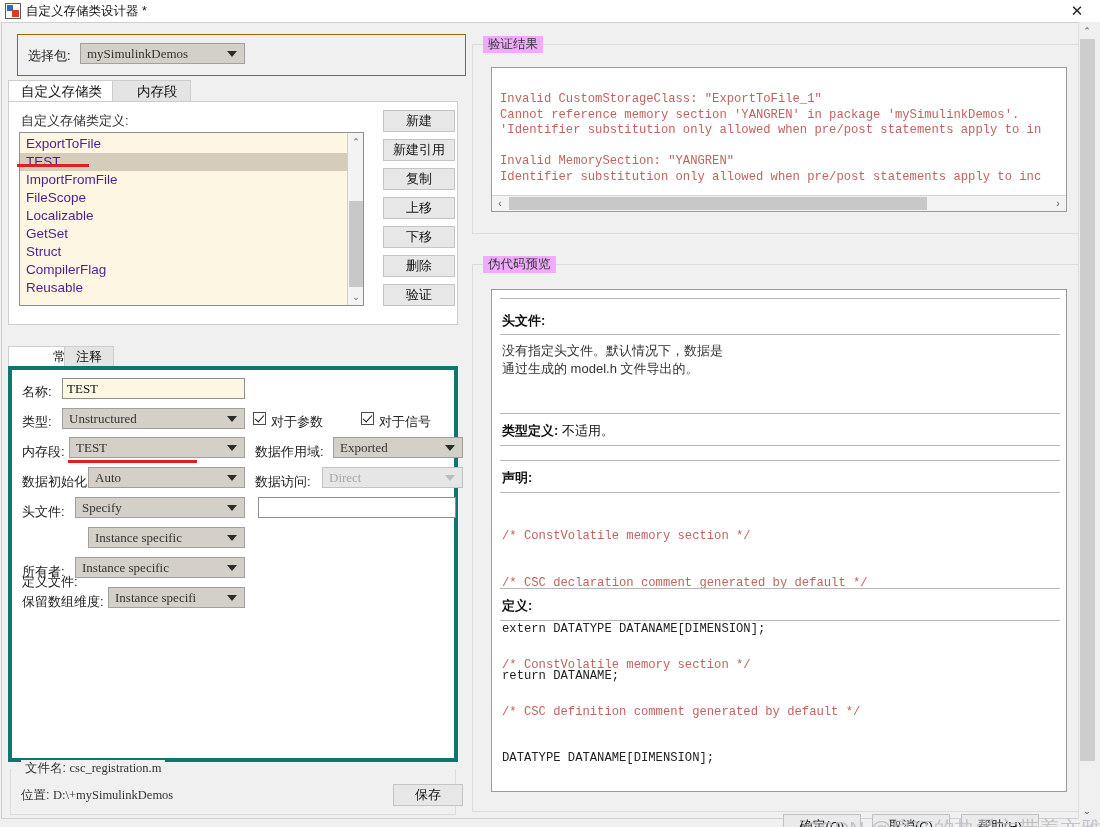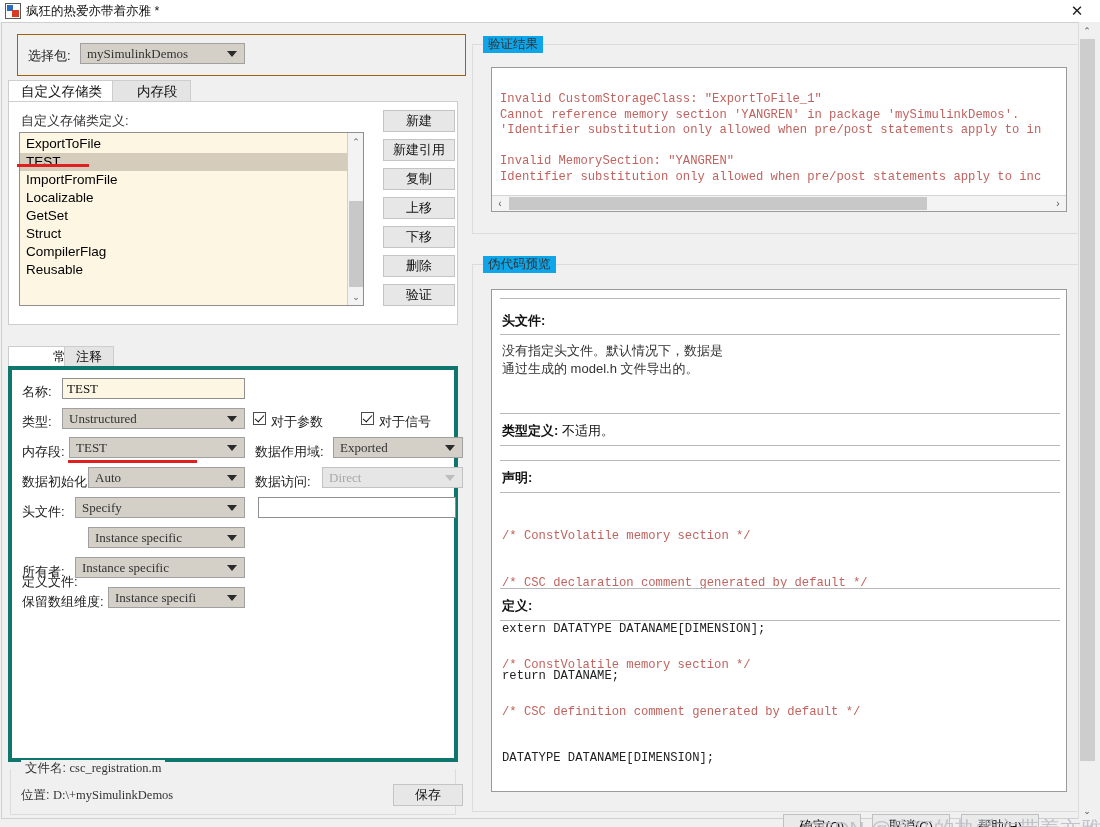--- a/index.html
+++ b/index.html
@@ -78,21 +78,21 @@
     position:absolute;left:2px;top:77px;width:450px;height:224px;
     background:#ffffff;border:1px solid #cdcdcd;box-sizing:border-box;
   }
   #list-caption{position:absolute;left:12px;top:10px;font-size:13px;color:#333;}
   #list-box{
     position:absolute;left:10px;top:30px;width:345px;height:174px;
     background:#fdf6e3;border:1px solid #8f8f8f;box-sizing:border-box;
     overflow:hidden;
   }
   .list-item{
-    height:18px;line-height:18px;padding-left:6px;font-size:13.5px;color:#000000;
+    height:18px;line-height:18px;padding-left:6px;font-size:13.5px;color:#4c1d95;
     white-space:nowrap;
   }
   .list-item.selected{background:#d6ccbb;}
   
   #list-scroll{
     position:absolute;right:0;top:0;width:16px;height:172px;
     background:#f3f3f3;border-left:1px solid #cfcfcf;box-sizing:border-box;
   }
   .sb-arrow{
     position:absolute;left:0;width:16px;height:17px;background:#f3f3f3;
@@ -148,21 +148,21 @@
     position:absolute;left:10px;top:18px;font-size:12.5px;color:#333;white-space:nowrap;
   }
   #loc-text .mono{font-family:"Liberation Serif","DejaVu Serif",serif;}
   #save-btn{left:382px;top:15px;width:70px;height:22px;}
   
   #right-col{position:absolute;left:470px;top:2px;width:620px;height:790px;}
   .group{
     position:absolute;border:1px solid #dcdcdc;box-sizing:border-box;
   }
   .group > .gtitle{
-    position:absolute;left:10px;top:-9px;background:#0ea5e9;padding:0 5px;
+    position:absolute;left:10px;top:-9px;background:#f0abfc;padding:0 5px;
     font-size:12.5px;color:#333;white-space:nowrap;
   }
   #valid-group{left:2px;top:20px;width:612px;height:190px;}
   #valid-box{
     position:absolute;left:18px;top:22px;width:576px;height:145px;
     background:#ffffff;border:1px solid #9a9a9a;box-sizing:border-box;overflow:hidden;
   }
   #valid-text{
     position:absolute;left:8px;top:24px;right:0;
     font-family:"Liberation Mono","DejaVu Sans Mono",monospace;
@@ -226,21 +226,21 @@
   }
 </style>
 </head>
 <body>
 
 <div id="titlebar">
   <div id="app-icon">
     <span class="blk" style="left:1px;top:1px;width:6px;height:6px;background:#2b6cb8;"></span>
     <span class="blk" style="left:6px;top:6px;width:7px;height:7px;background:#d83b23;"></span>
   </div>
-  <div id="title-text">疯狂的热爱亦带着亦雅 *</div>
+  <div id="title-text">自定义存储类设计器 *</div>
   <div id="close-btn">✕</div>
 </div>
 
 <div id="window">
   <div id="outer-frame"></div>
 
   <div id="left-col">
 
     <div id="pkg-group">
       <div id="pkg-label">选择包:</div>
@@ -255,20 +255,21 @@
       <div class="tab" style="left:104px;padding-left:24px;">内存段</div>
     </div>
 
     <div id="csc-panel">
       <div id="list-caption">自定义存储类定义:</div>
 
       <div id="list-box">
         <div class="list-item" style="margin-top:2px;">ExportToFile</div>
         <div class="list-item selected">TEST</div>
         <div class="list-item">ImportFromFile</div>
+        <div class="list-item">FileScope</div>
         <div class="list-item">Localizable</div>
         <div class="list-item">GetSet</div>
         <div class="list-item">Struct</div>
         <div class="list-item">CompilerFlag</div>
         <div class="list-item">Reusable</div>
 
         <div id="list-scroll">
           <div class="sb-arrow" style="top:0;">⌃</div>
           <div class="sb-thumb" style="top:68px;height:86px;"></div>
           <div class="sb-arrow" style="bottom:0;">⌄</div>

